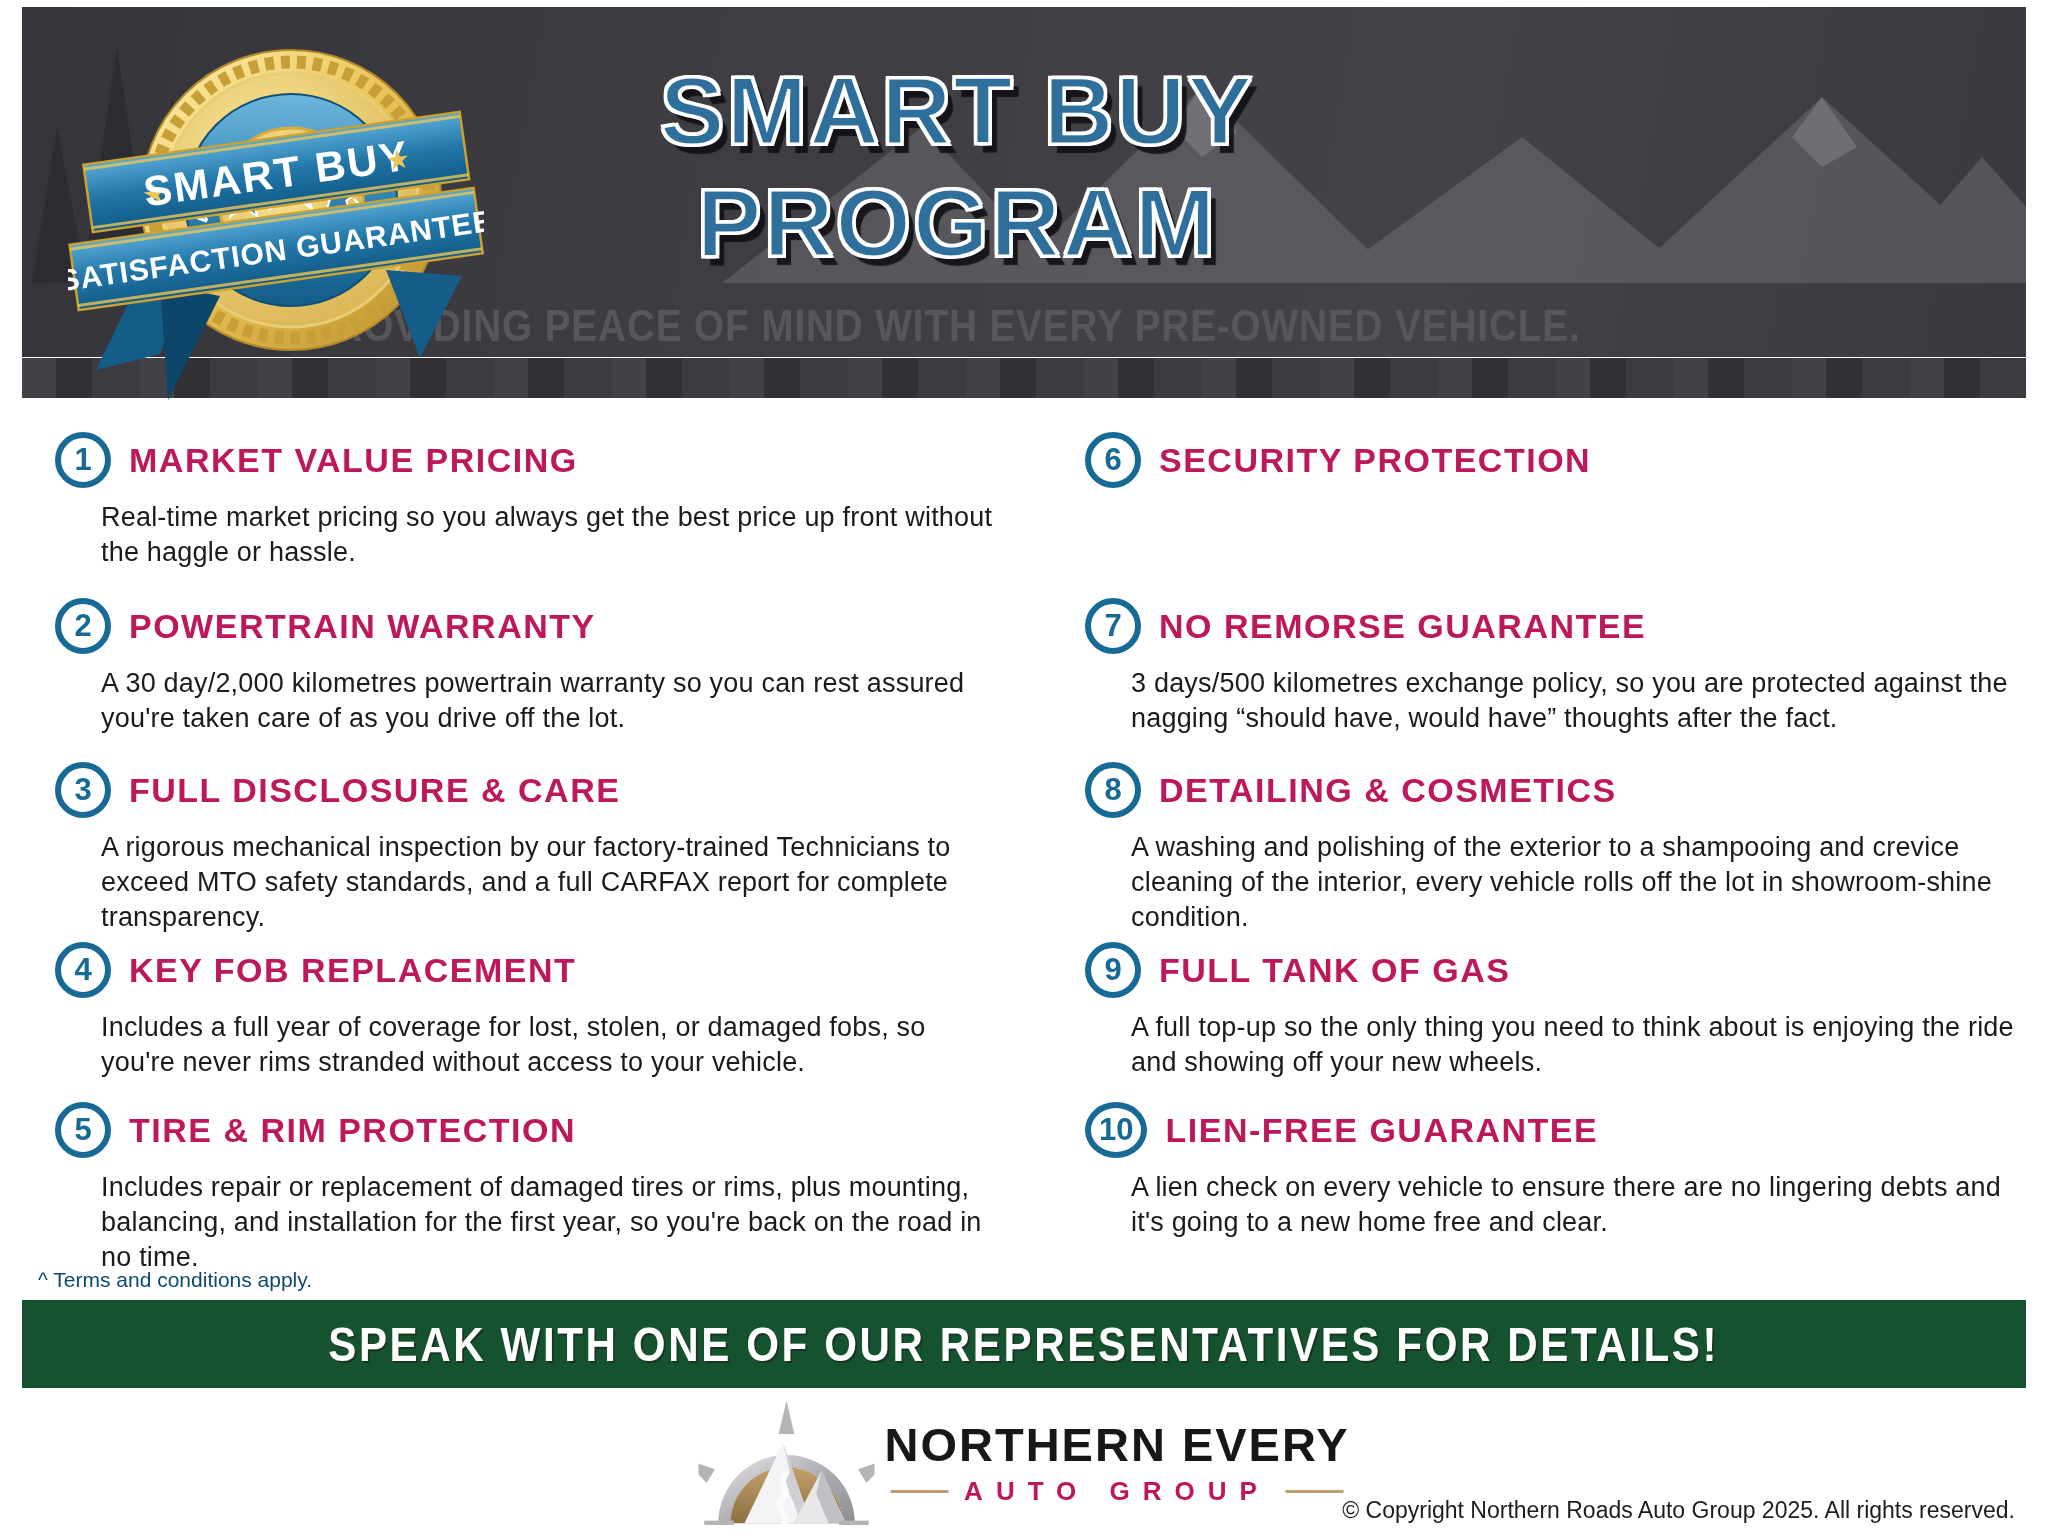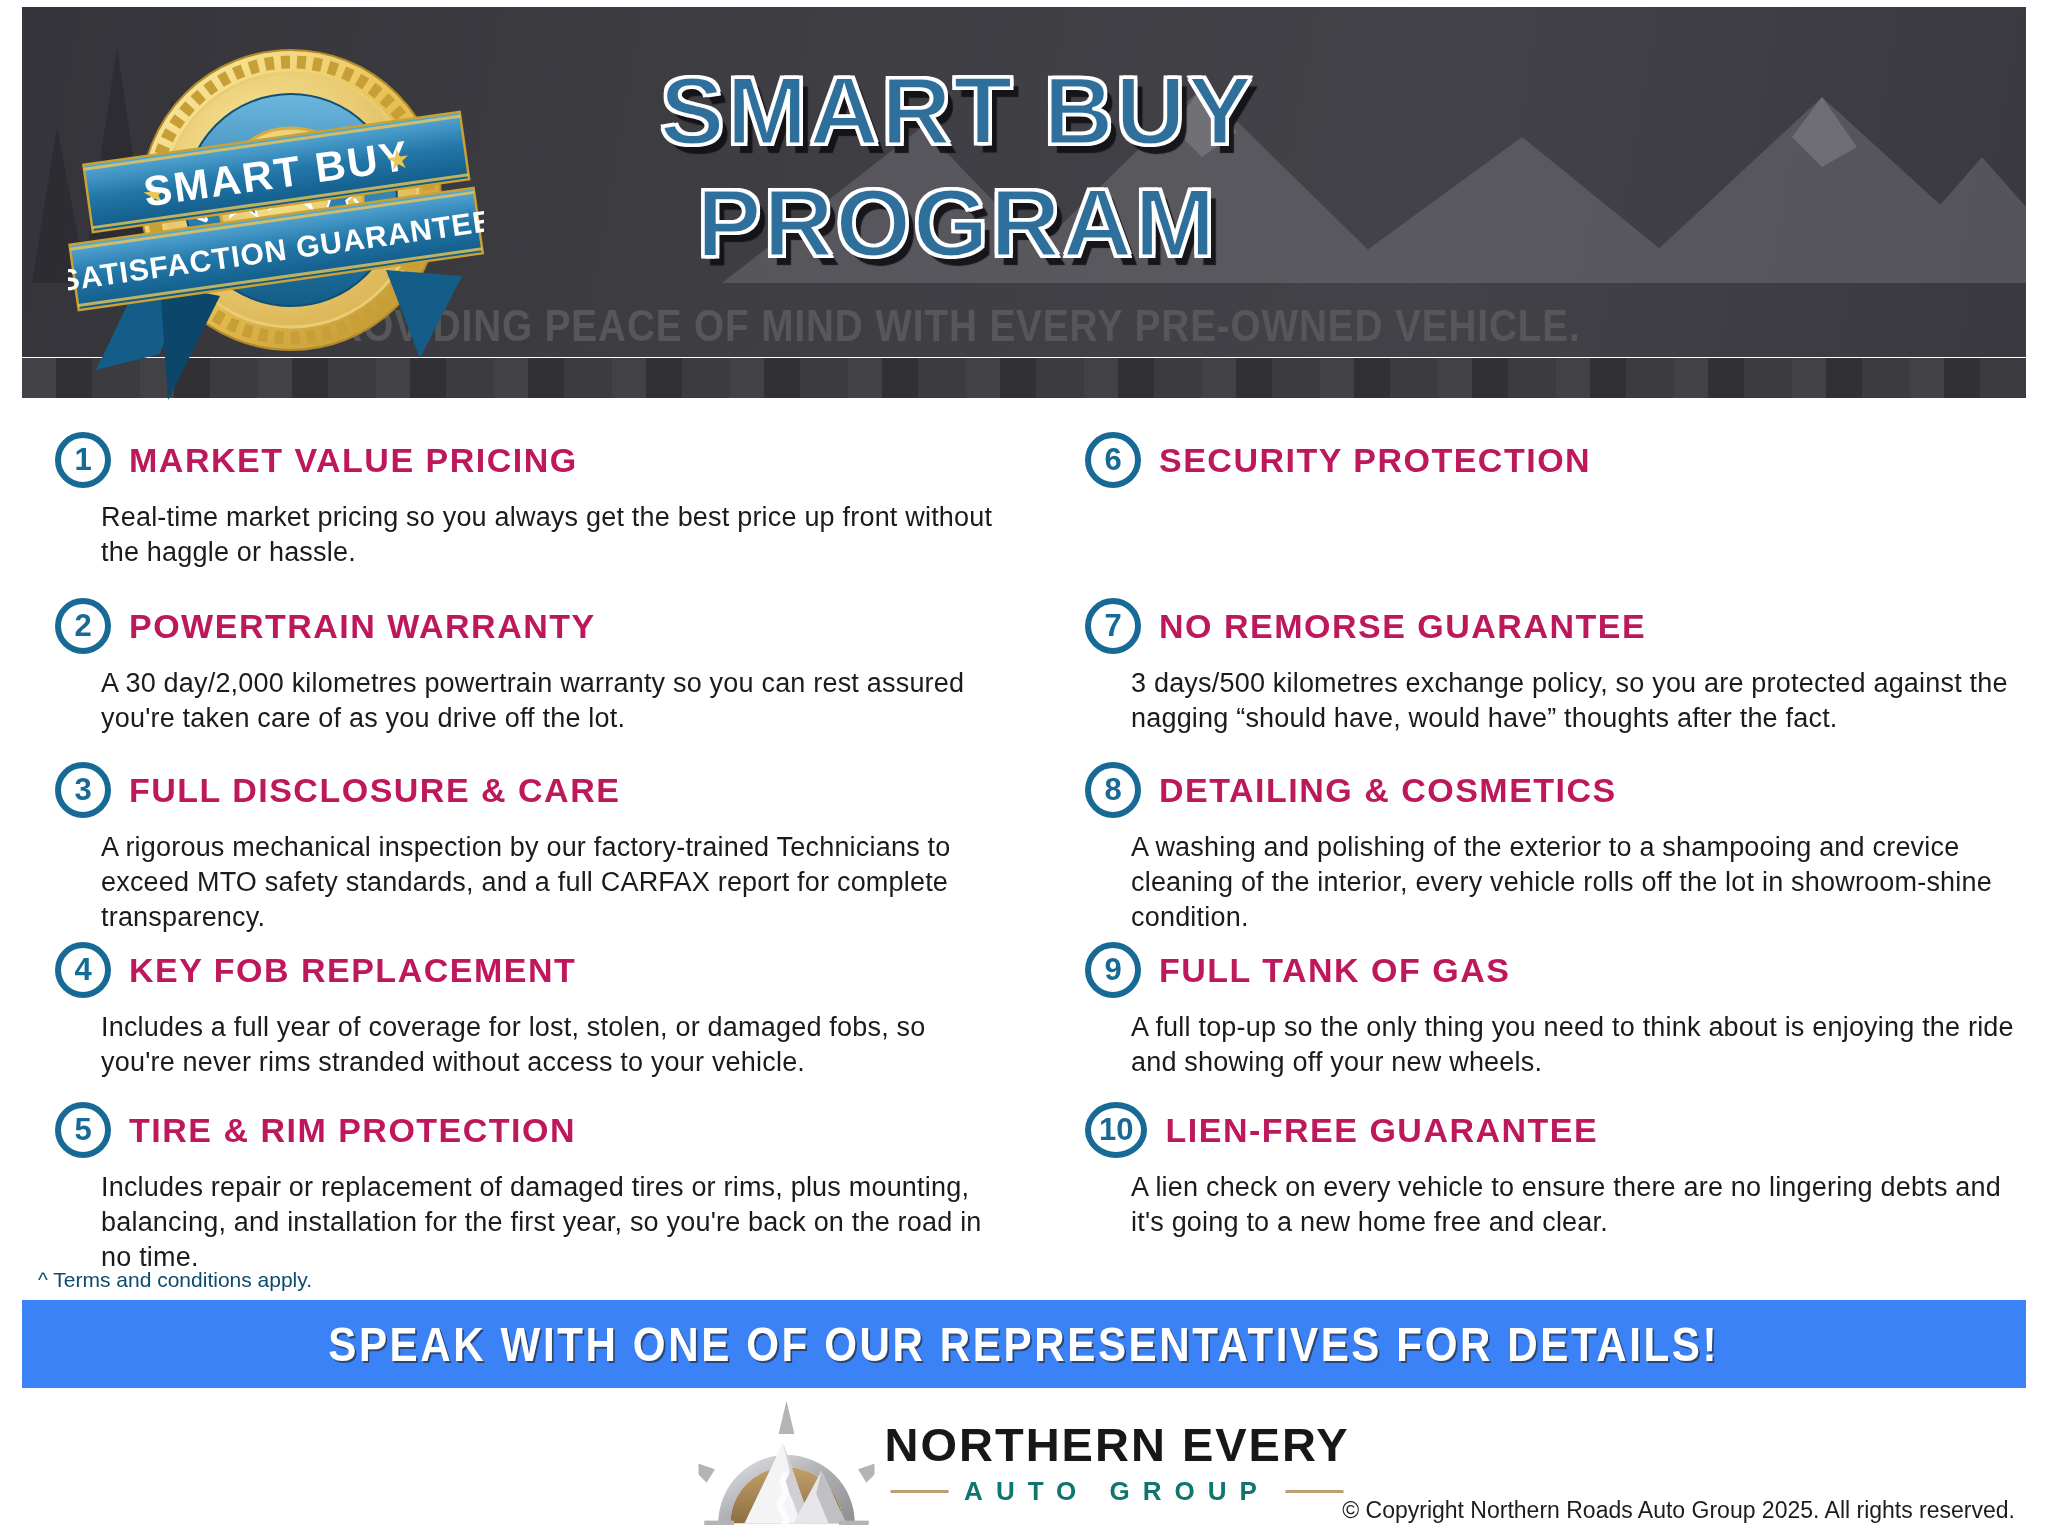--- a/index.html
+++ b/index.html
@@ -34,33 +34,33 @@
   .item-head{display:flex;align-items:center;gap:18px;}
   .num-circle{box-sizing:border-box;min-width:56px;height:56px;padding:0 8px;border:6px solid #176a96;
         border-radius:50%;display:flex;align-items:center;justify-content:center;
         font-size:31px;font-weight:700;color:#176a96;background:#fff;}
   .item-title{margin:0;font-size:34px;font-weight:700;letter-spacing:1.5px;color:#be185d;white-space:nowrap;}
   .item-body{margin:12px 0 0 46px;max-width:912px;font-size:27px;line-height:1.30;color:#1b1b1d;letter-spacing:.2px;}
 
   .footnote{position:absolute;left:38px;top:1268px;font-size:21px;color:#0c4a6e;}
 
   
-  .cta-bar{position:absolute;left:22px;right:22px;top:1300px;height:88px;background:#3b82f6;
+  .cta-bar{position:absolute;left:22px;right:22px;top:1300px;height:88px;background:#14532d;
         display:flex;align-items:center;justify-content:center;z-index:1;}
   .cta-bar span{display:inline-block;transform:scaleX(.86);font-size:49px;font-weight:800;color:#ffffff;
         letter-spacing:3px;white-space:nowrap;text-shadow:2px 2px 0 rgba(30,30,32,.6);}
 
   
   .footer-logo{position:absolute;left:50%;top:1392px;transform:translateX(-50%);
         display:flex;align-items:center;gap:10px;}
   .brand-text{display:flex;flex-direction:column;align-items:center;gap:4px;}
   .brand-name{font-size:47px;font-weight:800;letter-spacing:2px;color:#17171a;white-space:nowrap;}
   .brand-sub-row{display:flex;align-items:center;gap:16px;}
   .brand-sub-line{width:58px;height:3px;background:#bd9d72;}
-  .brand-sub{font-size:26px;font-weight:700;letter-spacing:13px;color:#0f766e;white-space:nowrap;}
+  .brand-sub{font-size:26px;font-weight:700;letter-spacing:13px;color:#be185d;white-space:nowrap;}
   .copyright{position:absolute;right:33px;top:1497px;font-size:23px;color:#1d1d1f;}
 </style>
 </head>
 <body>
 
 <div class="page">
 
   <div class="hero">
     <svg class="hero-decor" width="2004" height="276" viewBox="0 0 2004 276" preserveAspectRatio="none">
       <g fill="#26252b" opacity="0.55">

